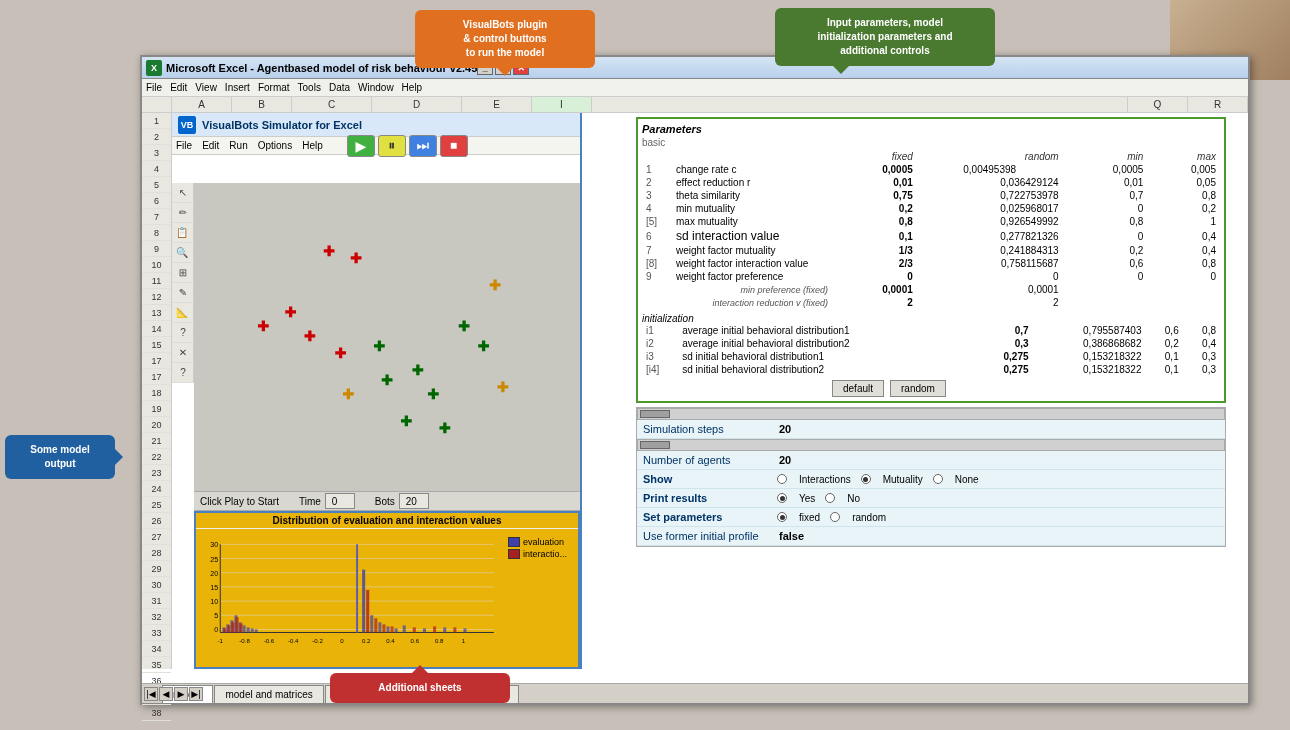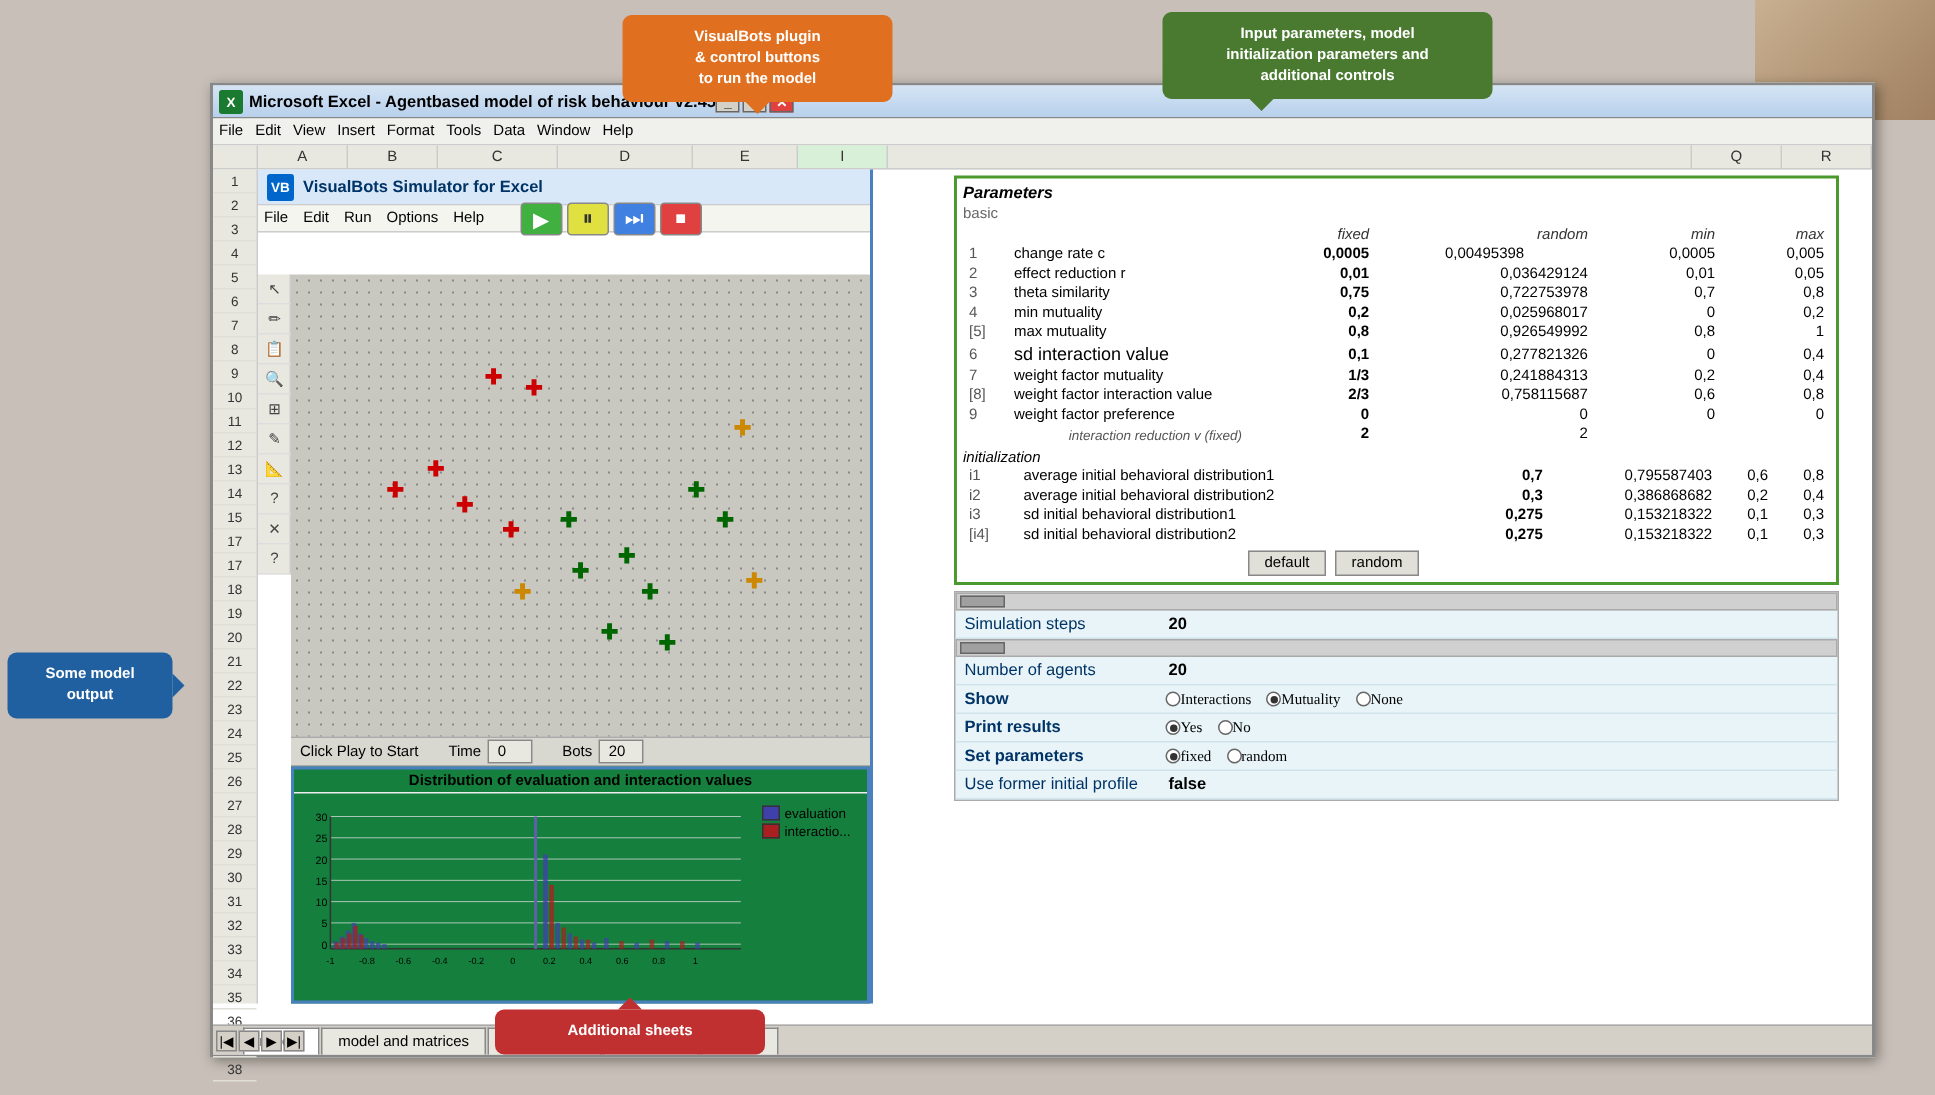--- a/index.html
+++ b/index.html
@@ -262,21 +262,21 @@
       min-width: 30px;
     }
 
     
     .chart-area {
       position: absolute;
       left: 22px;
       bottom: 0;
       right: 0;
       height: 158px;
-      background: #15803d;
+      background: #eab308;
       border: 2px solid #4a7fc0;
       overflow: hidden;
     }
     .chart-title {
       text-align: center;
       font-size: 10px;
       font-weight: bold;
       padding: 2px 0;
       border-bottom: 1px solid #eee;
     }
@@ -395,24 +395,23 @@
       border-bottom: 1px solid #d0e4ec;
       gap: 4px;
     }
     .radio-label {
       width: 130px;
       font-size: 11px;
       font-weight: bold;
       color: #003366;
     }
     .radio-item {
-      display: flex; align-items: center; gap: 0;
+      display: flex; align-items: center; gap: 12px;
       font-size: 10px;
       margin-right: 6px;
-      font-family: Liberation Serif, serif;
     }
     .radio-circle {
       width: 10px; height: 10px;
       border-radius: 50%;
       border: 1px solid #666;
       background: white;
       display: flex; align-items: center; justify-content: center;
     }
     .radio-circle.selected::after {
       content: '';
@@ -872,20 +871,27 @@
   </tr>
               <tr>
     <td style="text-align:left; color:#555; font-size:10px;">9</td>
     <td style="text-align:left; font-size:10px;">weight factor preference</td>
     <td style="text-align:right; font-weight:bold;">0</td>
     <td style="text-align:right;">0</td>
     <td style="text-align:right;">0</td>
     <td style="text-align:right;">0</td>
   </tr>
               <tr>
+  <td colspan="2" style="text-align:right; font-style:italic; font-size:9px; color:#555;">min preference (fixed)</td>
+  <td style="text-align:right; font-weight:bold;">0,0001</td>
+  <td style="text-align:right;">0,0001</td>
+  <td></td>
+                <td></td>
+</tr>
+              <tr>
   <td colspan="2" style="text-align:right; font-style:italic; font-size:9px; color:#555;">interaction reduction v (fixed)</td>
   <td style="text-align:right; font-weight:bold;">2</td>
   <td style="text-align:right;">2</td>
   <td></td>
                 <td></td>
 </tr>
             </tbody>
         </table>
 
         <div style="margin-top:4px; font-style:italic; font-size:10px;">initialization</div>

